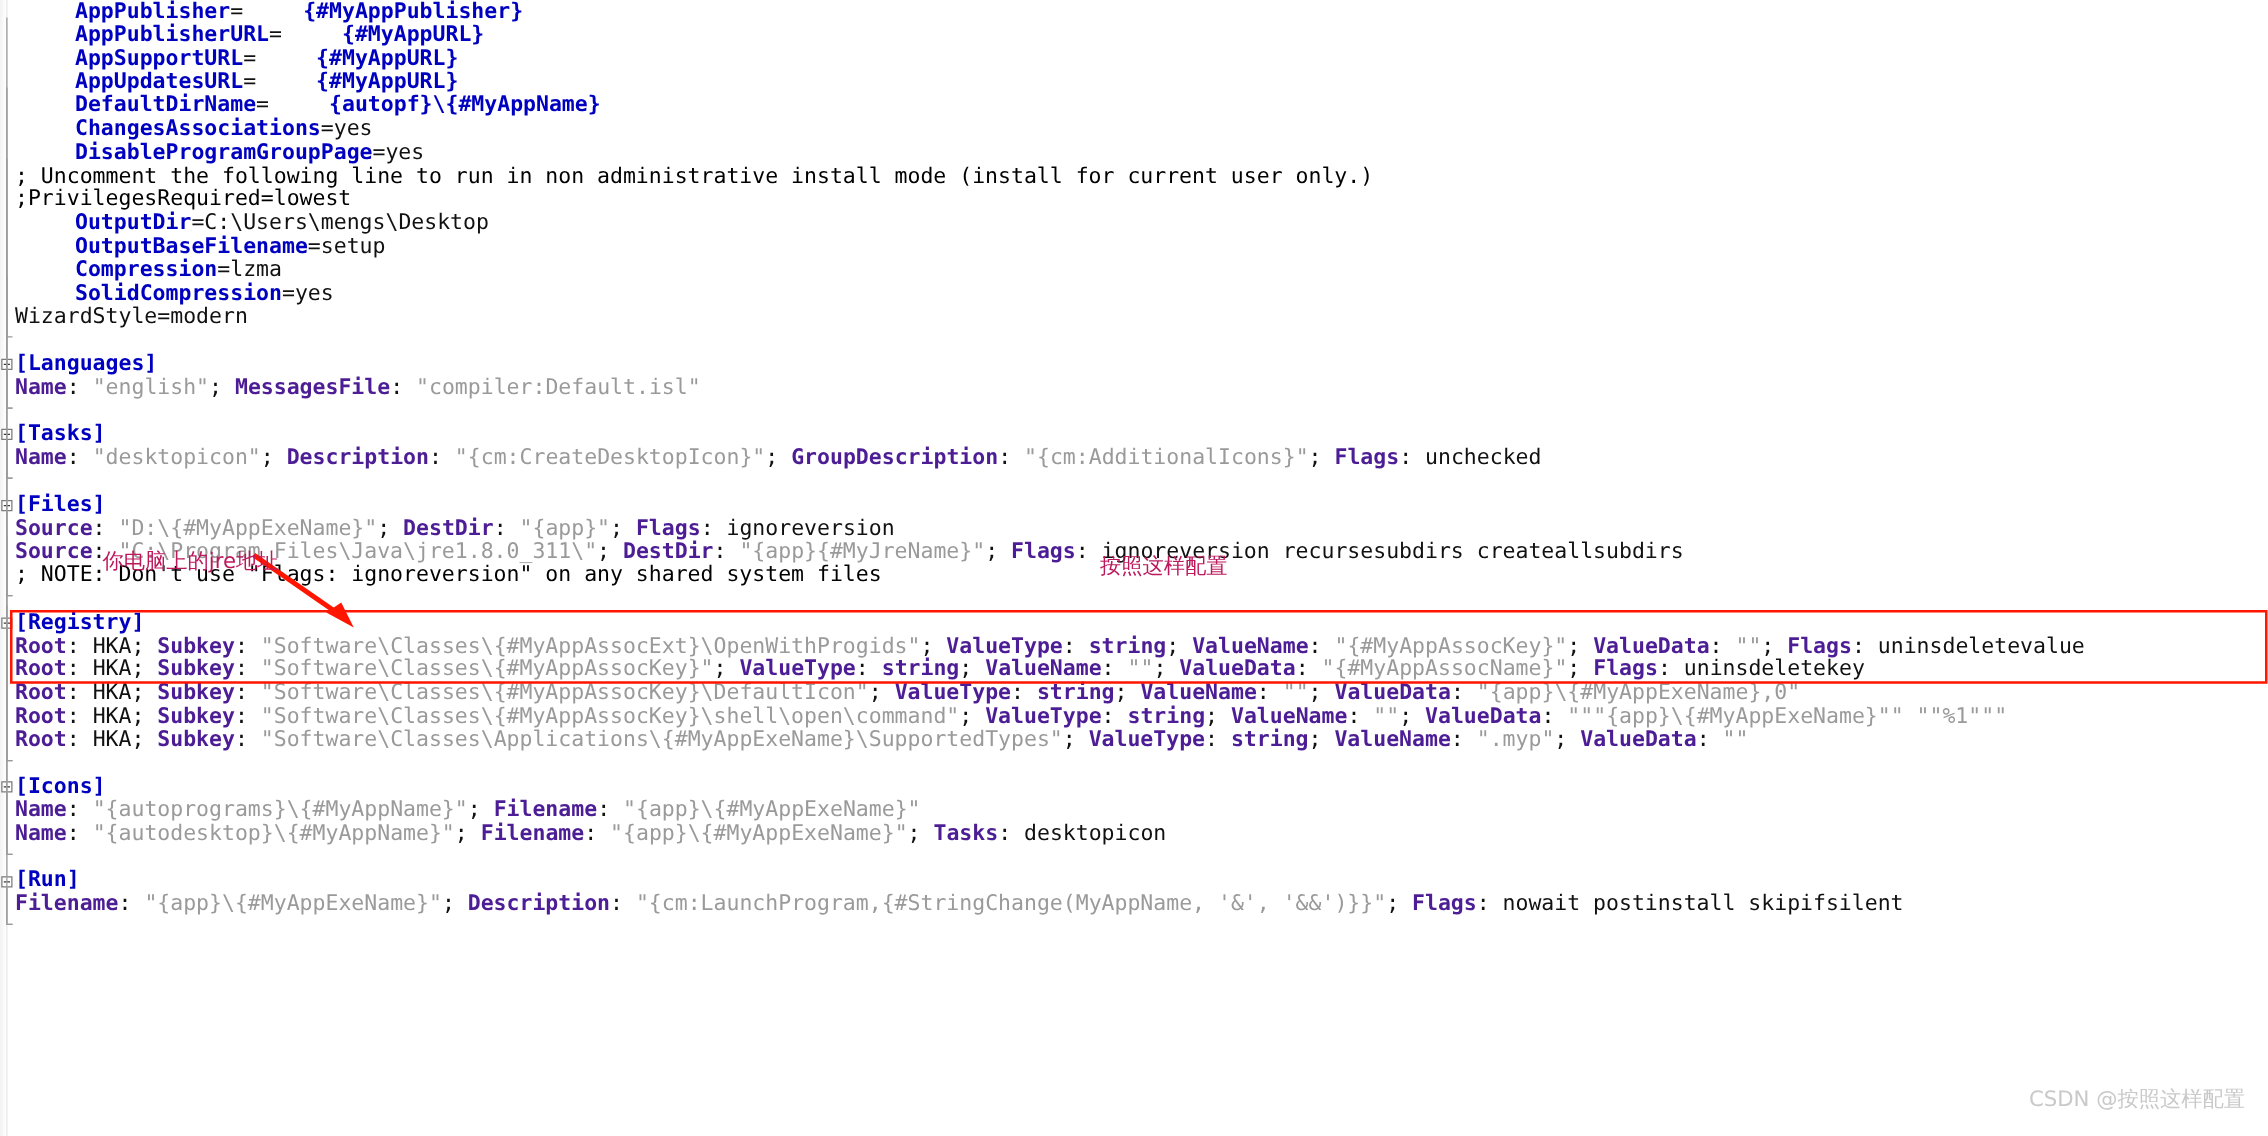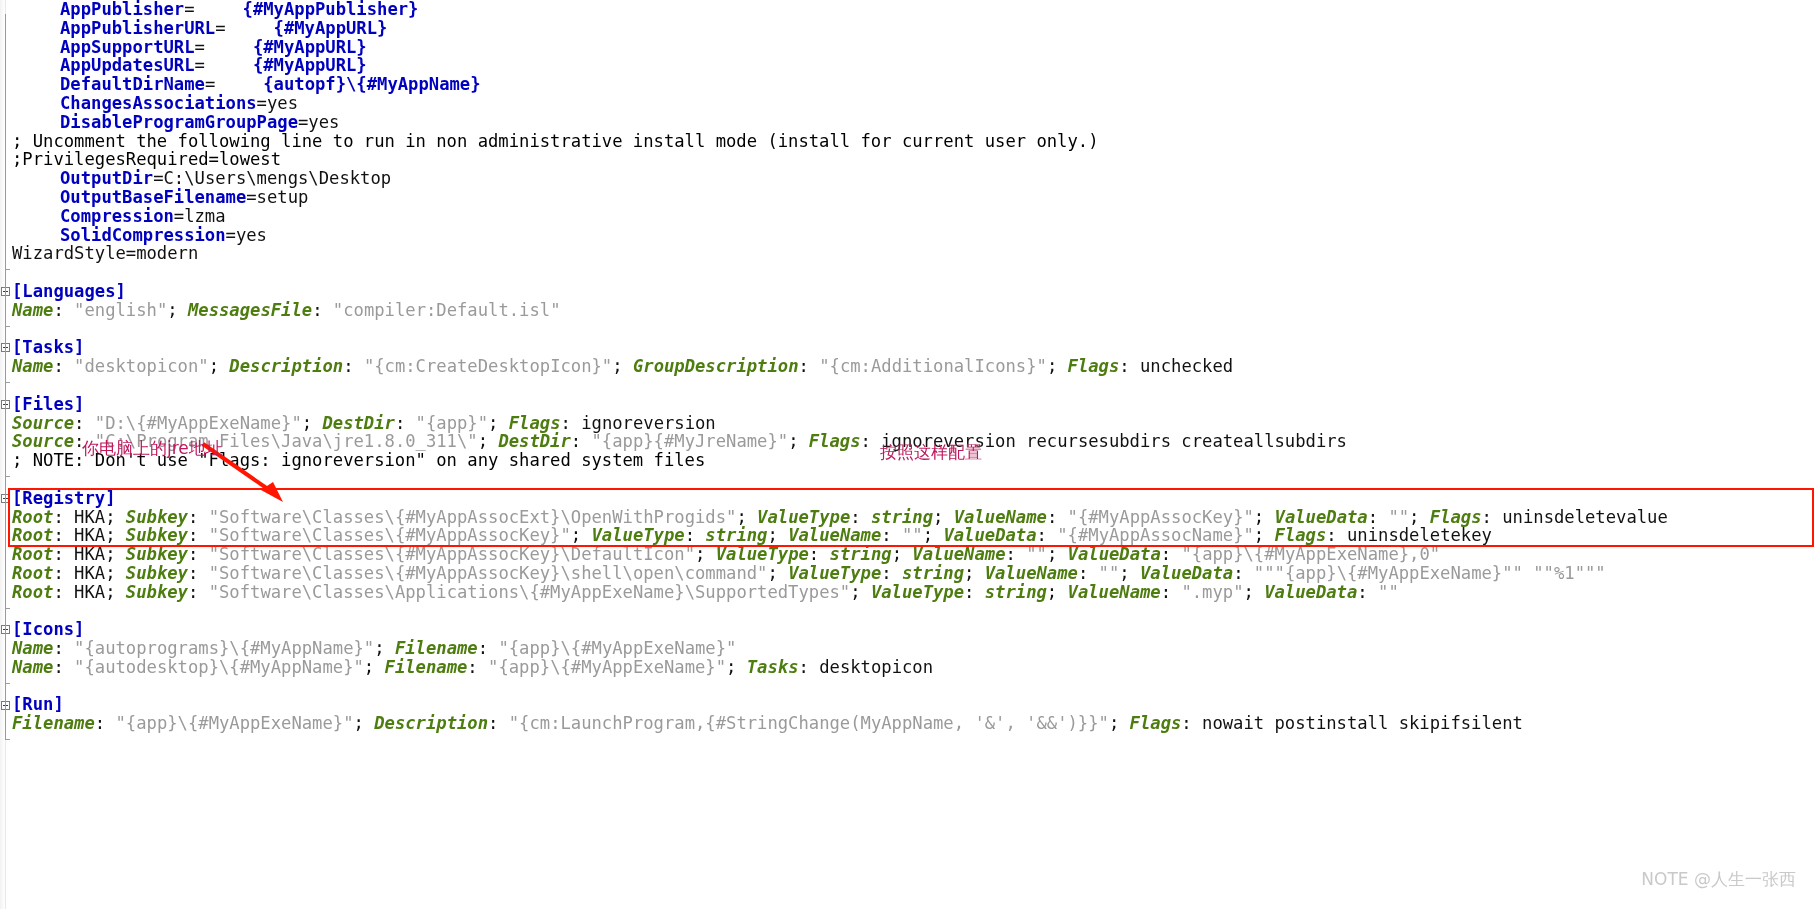--- a/index.html
+++ b/index.html
@@ -54,21 +54,21 @@
   .line {
     height: 18.8px;
     white-space: pre;
     font-size: 17.2px;
     line-height: 18.8px;
   }
 
   
   .k     { color: #0000c0; font-weight: bold; margin-left: 48px; }   
   .sect  { color: #0000c0; font-weight: bold; }
-  .par   { color: #4d7c0f; font-weight: bold; font-style: italic; }   
+  .par   { color: #4c1d95; font-weight: bold; }   
   .str   { color: #9a9a9a; }                      
   .cmt   { color: #000000; }                      
   .pl    { color: #111111; }
 
   
   .foldbox {
     position: absolute;
     width: 9px;
     height: 9px;
     border: 1px solid #7a7a7a;
@@ -175,15 +175,15 @@
 
   <svg class="arrow-svg" style="left:195px; top:438px; width:110px; height:75px;" viewBox="0 0 110 75">
     <line x1="8" y1="6" x2="80" y2="56" stroke="#ff1500" stroke-width="4"></line>
     <polygon points="88,64 66,52 78,44" fill="#ff1500"></polygon>
   </svg>
 
   <div class="anno" style="left:82px; top:437px;">你电脑上的jre地址</div>
 
   <div class="anno" style="left:880px; top:441px;">按照这样配置</div>
 
-  <div class="watermark">NOTE @人生一张西</div>
+  <div class="watermark">CSDN @按照这样配置</div>
 
 </div>
 
 </body></html>

